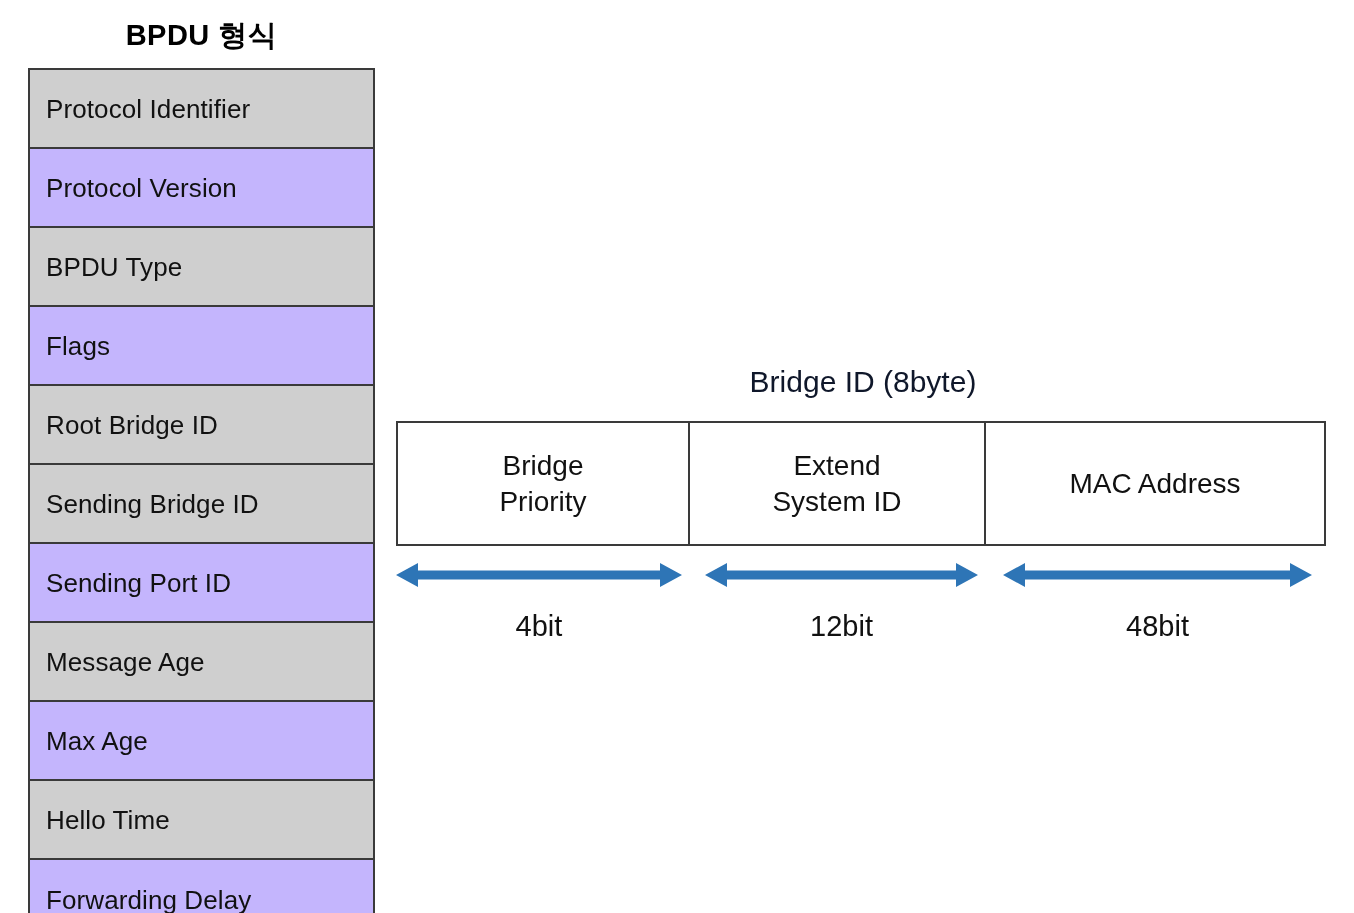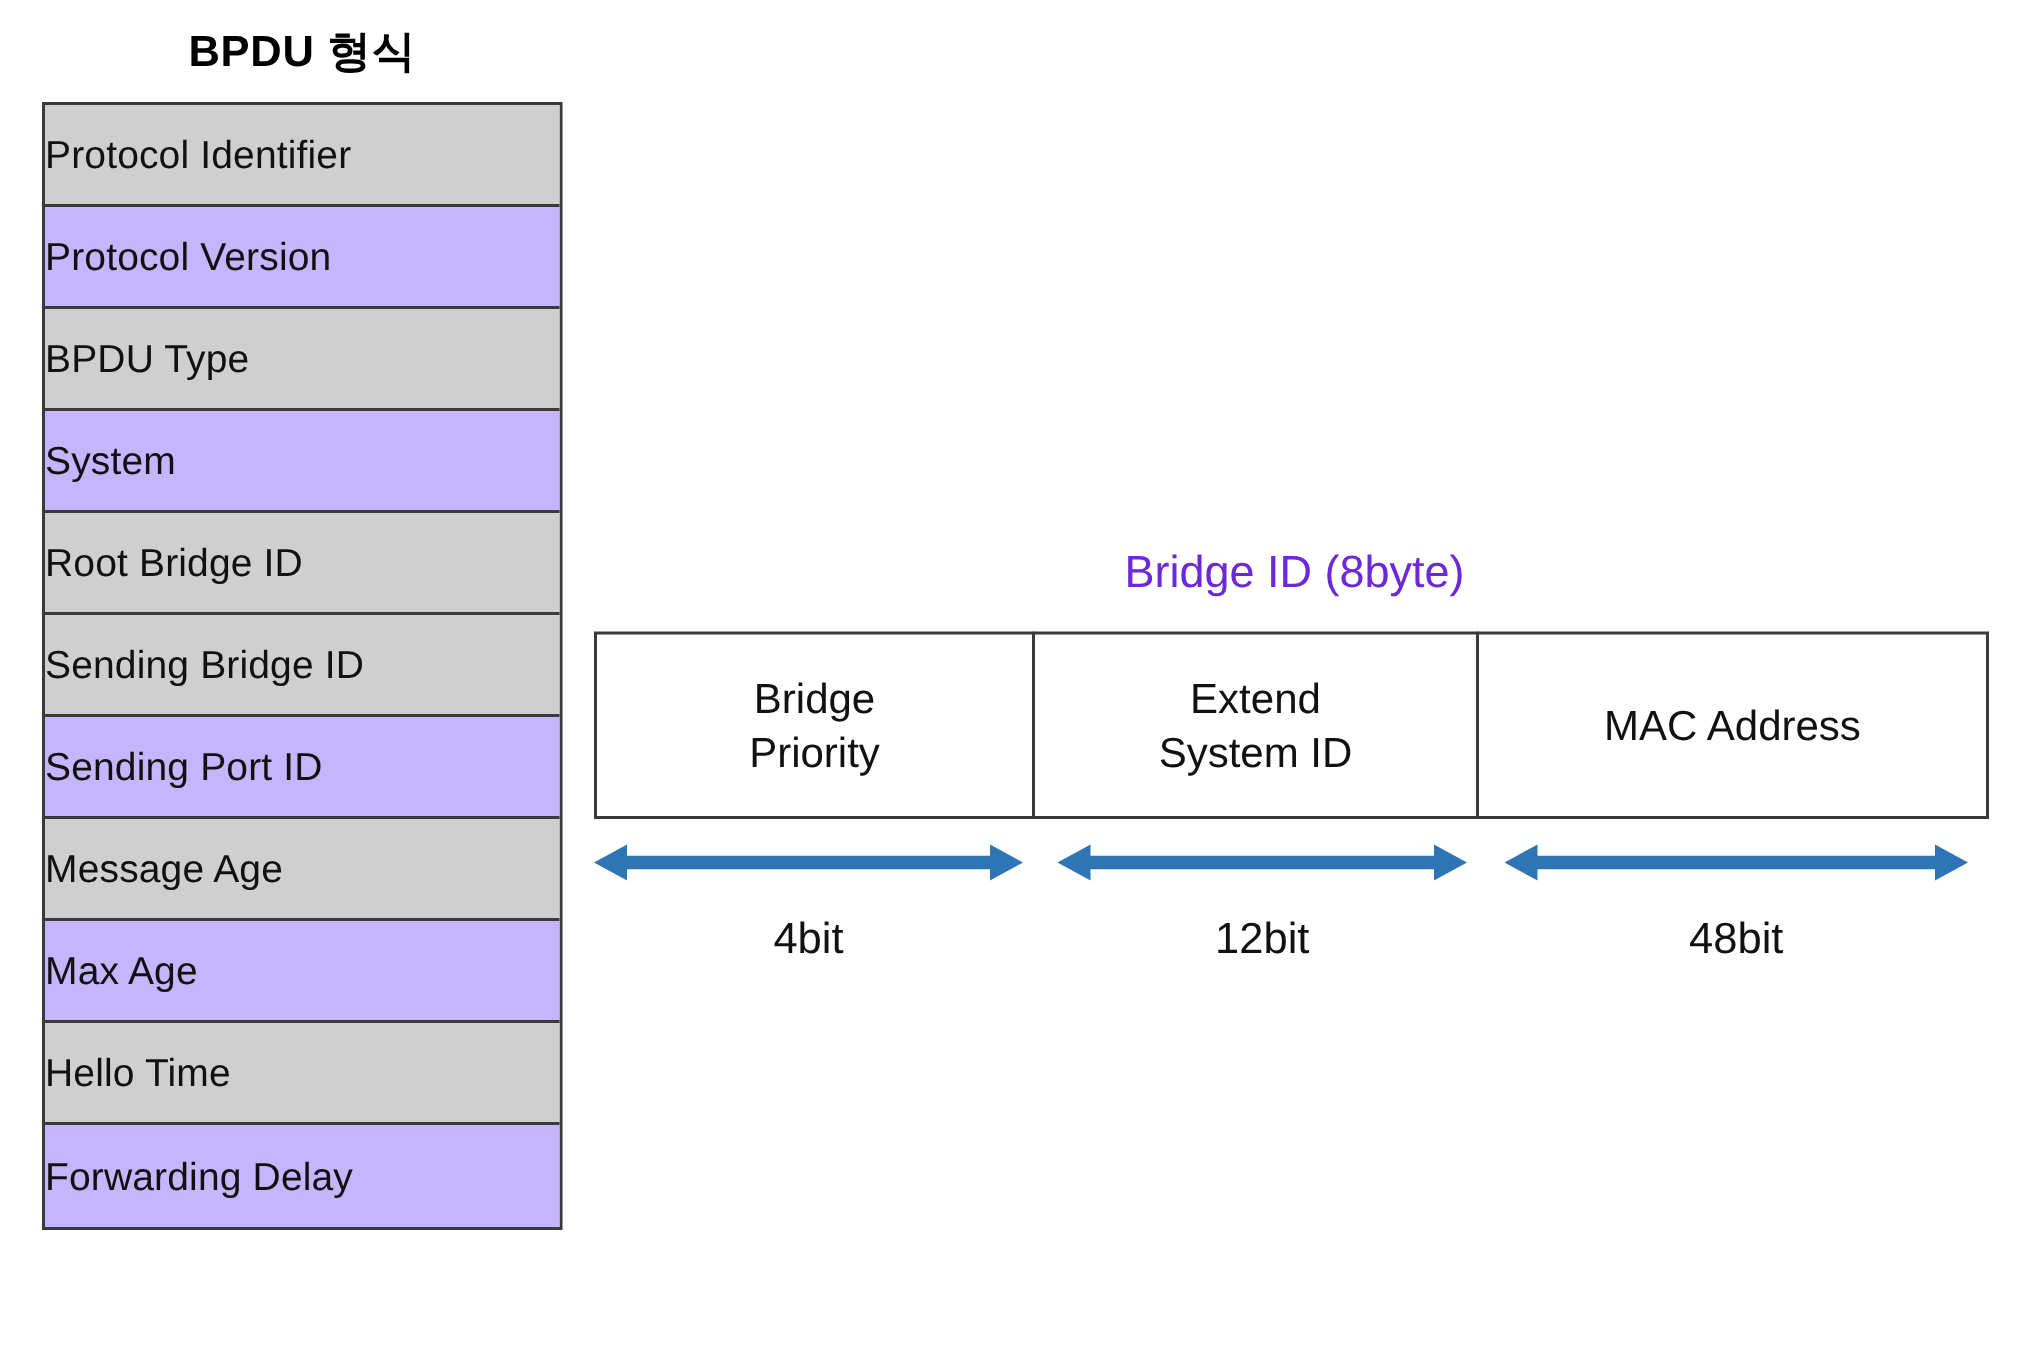--- a/index.html
+++ b/index.html
@@ -33,25 +33,26 @@
   #bpdu-table {
     position: absolute;
     left: 28px;
     top: 68px;
     width: 347px;
     border: 2px solid #3a3a3a;
     box-sizing: border-box;
     background: #ffffff;
   }
   .bpdu-row {
-    height: 68px;
+    height: 79px;
     box-sizing: border-box;
     border-bottom: 2px solid #3a3a3a;
     display: flex;
     align-items: center;
+    padding-left: 16px;
     font-size: 26px;
     line-height: 30px;
     color: #111111;
     letter-spacing: 0.1px;
   }
   .bpdu-row:last-child {
     border-bottom: none;
   }
   .bpdu-row.shaded {
     background: #cfcfcf;
@@ -62,21 +63,21 @@
 
   
   #bridge-id-caption {
     position: absolute;
     left: 396px;
     top: 364px;
     width: 934px;
     text-align: center;
     font-size: 30px;
     line-height: 36px;
-    color: #6d28d9;
+    color: #0f172a;
   }
 
   #bridge-id-boxes {
     position: absolute;
     left: 396px;
     top: 421px;
     width: 934px;
     height: 125px;
     box-sizing: border-box;
     display: flex;
@@ -143,21 +144,21 @@
   <div class="bpdu-row shaded">
     <span>Protocol Identifier</span>
   </div>
   <div class="bpdu-row plain">
     <span>Protocol Version</span>
   </div>
   <div class="bpdu-row shaded">
     <span>BPDU Type</span>
   </div>
   <div class="bpdu-row plain">
-    <span>System</span>
+    <span>Flags</span>
   </div>
   <div class="bpdu-row shaded">
     <span>Root Bridge ID</span>
   </div>
   <div class="bpdu-row shaded">
     <span>Sending Bridge ID</span>
   </div>
   <div class="bpdu-row plain">
     <span>Sending Port ID</span>
   </div>

